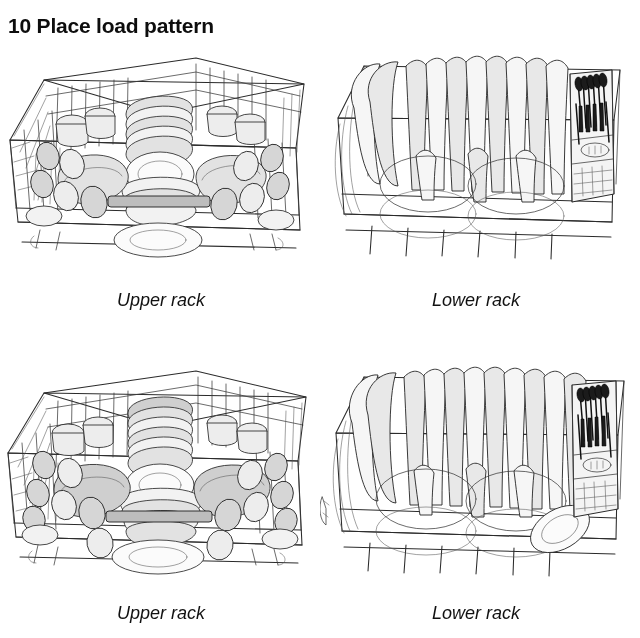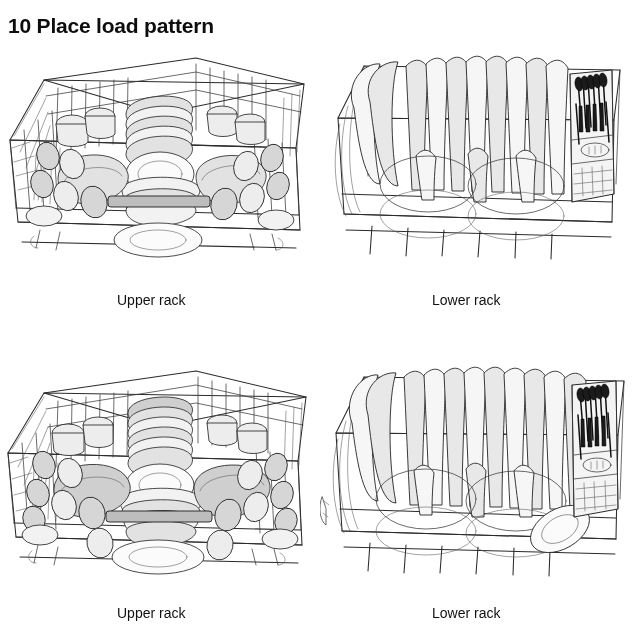--- a/index.html
+++ b/index.html
@@ -48,21 +48,22 @@
 
   .rack-cell {
     position: relative;
     width: 320px;
     height: 100%;
   }
   .rack-cell svg { display: block; width: 100%; height: 100%; }
 
   .caption {
     position: absolute;
-    font-size: 14px;
+    font-size: 18px;
+    font-style: italic;
     font-weight: normal;
     line-height: 16px;
     color: #111111;
     white-space: nowrap;
   }
   #caption-upper-10 { left: 117px; top: 292px; }
   #caption-lower-10 { left: 432px; top: 292px; }
   #caption-upper-12 { left: 117px; top: 286px; }
   #caption-lower-12 { left: 432px; top: 286px; }
 

